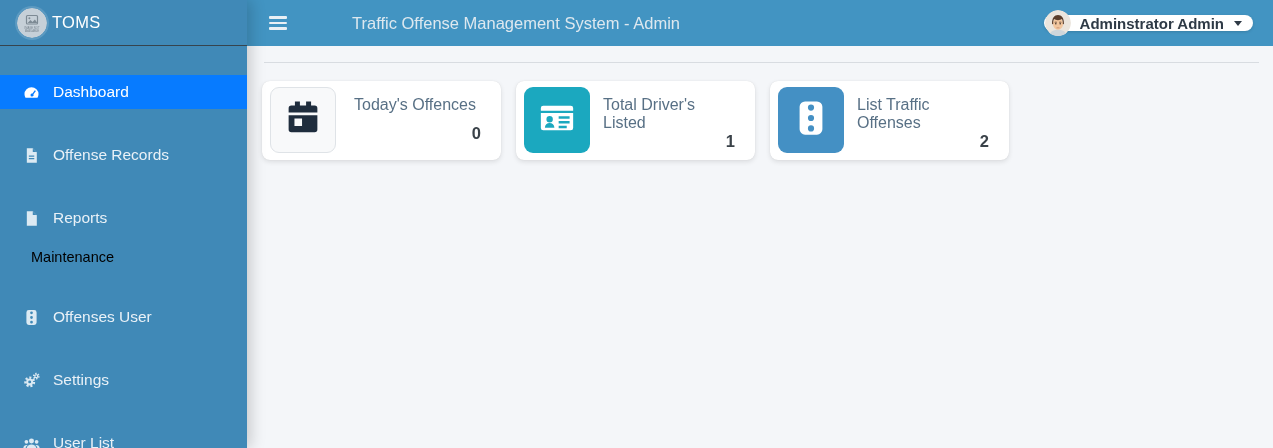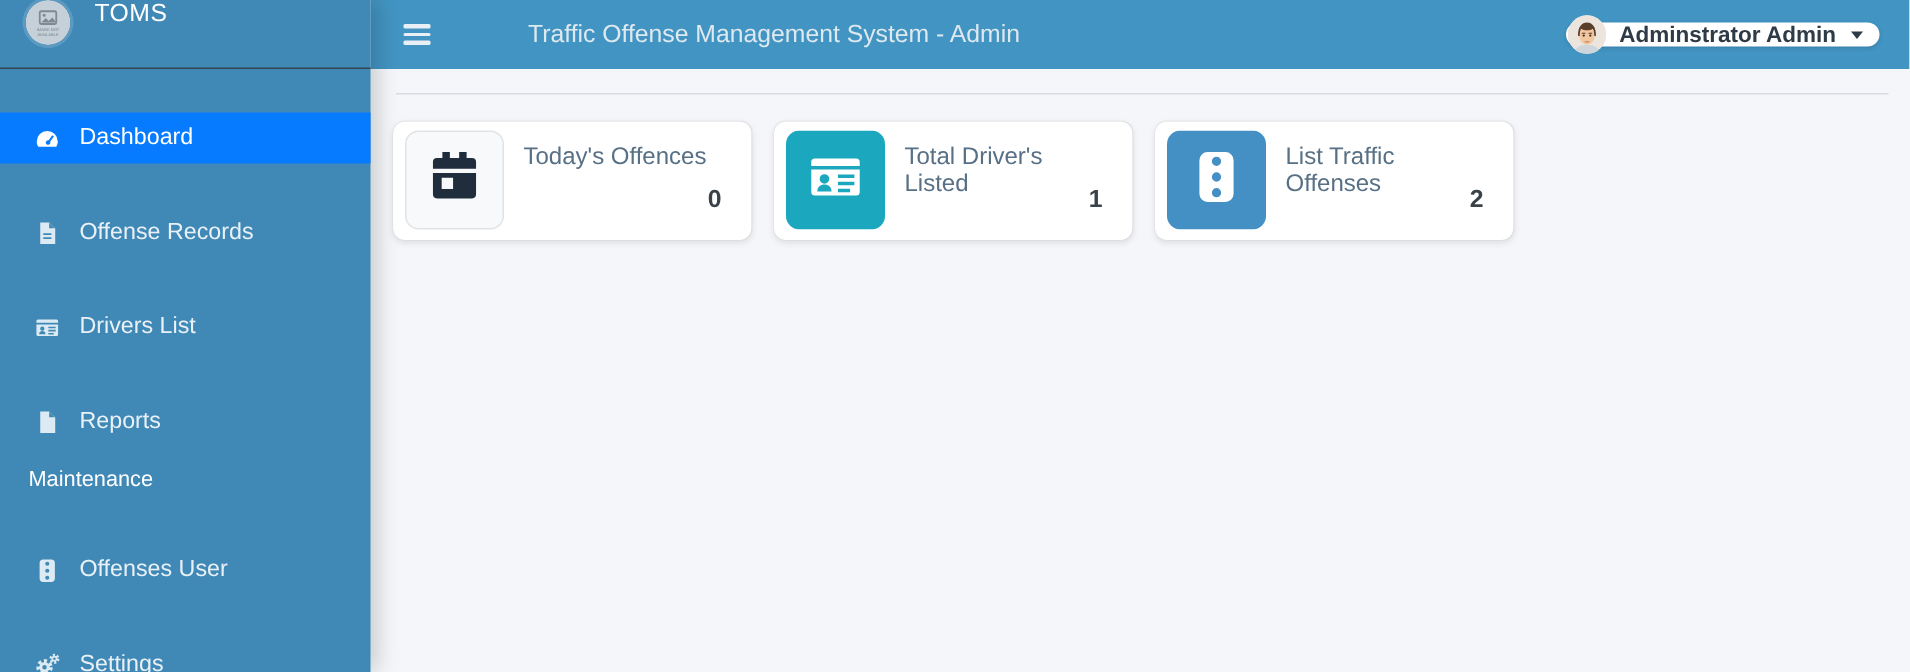--- a/index.html
+++ b/index.html
@@ -11,22 +11,22 @@
   }
 
   
   .sidebar {
     position:absolute; left:0; top:0; width:247px; height:448px;
     background:var(--sidebar-bg,#4089b7);
     z-index:40;
     box-shadow:4px 0 14px rgba(0,0,0,.18);
   }
   .brand {
-    height:46px; display:flex; 
-    padding-left:17px; gap:16px;
+    height:46px; display:flex; align-items:center;
+    padding-left:17px; gap:5px;
     border-bottom:1px solid #36444e;
   }
   .brand-logo {
     width:30px; height:30px; border-radius:50%; overflow:hidden;
     flex:0 0 auto; box-shadow:0 0 0 2px rgba(255,255,255,.15);
   }
   .brand-name { color:#fff; font-size:16.5px; letter-spacing:.3px; }
   .nav { margin-top:20px; }
   .nav-item {
     height:34px; display:flex; align-items:center;
@@ -36,21 +36,21 @@
   .nav-item .icon {
     width:18px; height:18px; margin-right:13px;
     display:inline-flex; align-items:center; justify-content:center;
     color:#dceaf3;
   }
   .nav-item .icon svg { width:17px; height:17px; }
   .nav-item.active { background:var(--active-bg,#007bff); color:#fff; }
   .nav-item.active .icon { color:#fff; }
   .nav-header {
     margin-top:8px; height:28px; display:flex; align-items:center;
-    padding-left:19px; color:#ffffff; font-size:14.5px;
+    padding-left:31px; color:#000000; font-size:14.5px;
   }
 
   
   .topbar {
     position:absolute; left:247px; right:0; top:0; height:46px;
     background:var(--topbar-bg,#4294c2);
     display:flex; align-items:center;
     padding:0 20px 0 22px; z-index:30;gap:37px;
   }
   .hamburger { width:18px; display:flex; flex-direction:column; gap:3px; cursor:pointer; }
@@ -86,22 +86,23 @@
     box-shadow:0 2px 5px rgba(0,0,0,.10), 0 0 1px rgba(0,0,0,.12);
     display:flex; padding:6px 6px 6px 8px;
   }
   .icon-box {
     width:66px; height:66px; border-radius:9px; flex:0 0 auto;
     display:flex; align-items:center; justify-content:center;
     border:1px solid transparent;
   }
   .icon-box svg { width:38px; height:38px; }
   .stat-body {
-    flex:1; display:flex; flex-direction:row; justify-content:space-between;
+    flex:1; display:flex; flex-direction:column; justify-content:space-between;
     padding:9px 14px 11px 13px;
+    align-items:center;
   }
   .stat-label { color:#587085; font-size:16px; }
   .stat-value { align-self:flex-end; font-weight:bold; font-size:16.5px; color:#3a4249; }
 </style>
 </head>
 <body>
 
 <aside class="sidebar">
   <div class="brand">
     <span class="brand-logo">
@@ -128,28 +129,20 @@
           </span>
           <span class="lbl">Dashboard</span>
         </div>
         <div class="nav-item">
           <span class="icon">
             <svg viewBox="0 0 16 16" fill="currentColor">
               <path fill-rule="evenodd" d="M3.6 1.2h5.6L13 5v9.8H3.6zM9.2 1.4v3.4h3.4zM5.5 8h5.1v1.15H5.5zm0 2.45h5.1v1.15H5.5z"></path>
             </svg>
           </span>
           <span class="lbl">Offense Records</span>
-        </div>
-        <div class="nav-item">
-          <span class="icon">
-            <svg viewBox="0 0 16 16" fill="currentColor">
-              <path fill-rule="evenodd" d="M2.2 2.8h11.6a1 1 0 0 1 1 1v8.4a1 1 0 0 1-1 1H2.2a1 1 0 0 1-1-1V3.8a1 1 0 0 1 1-1zM1.2 4.9h13.6v1H1.2zm3.7 5a1.35 1.35 0 1 0 0-2.7 1.35 1.35 0 0 0 0 2.7zm-2 2.2c0-1.3.9-2 2-2s2 .7 2 2zm5.8-4.8h4.6v1H8.7zm0 2h4.6v1H8.7zm0 2h3.4v1H8.7z"></path>
-            </svg>
-          </span>
-          <span class="lbl">Drivers List</span>
         </div>
         <div class="nav-item">
           <span class="icon">
             <svg viewBox="0 0 16 16" fill="currentColor">
               <path fill-rule="evenodd" d="M3.6 1.2h5.6L13 5v9.8H3.6zM9.2 1.4v3.4h3.4z"></path>
             </svg>
           </span>
           <span class="lbl">Reports</span>
         </div>
       </div>

